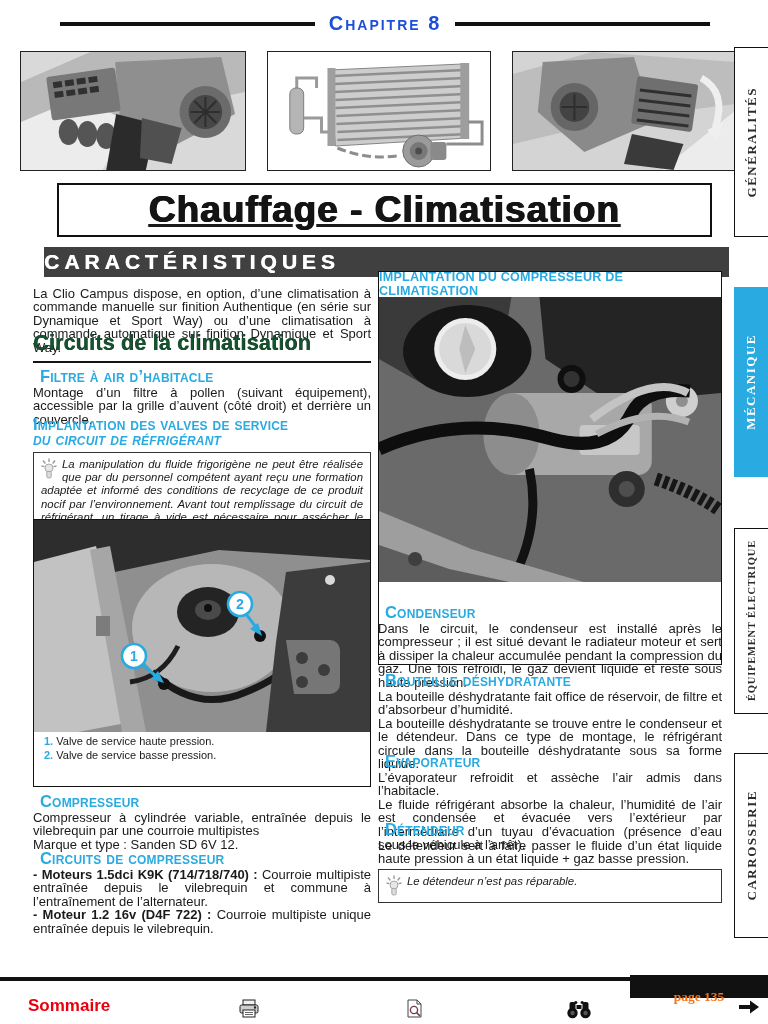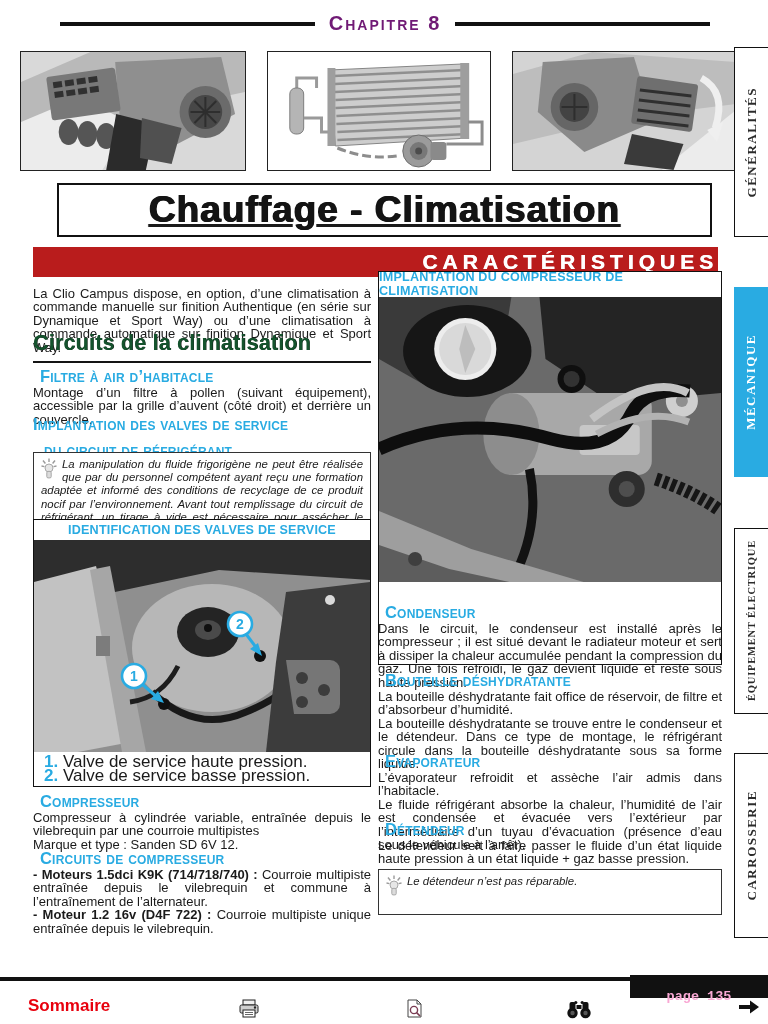--- a/index.html
+++ b/index.html
@@ -2,36 +2,36 @@
 <html><head>
 <meta charset="utf-8">
 <style>
   html,body{margin:0;padding:0;background:#e9e9e9;}
   .page{position:relative;width:768px;height:1024px;background:#ffffff;overflow:hidden;
         font-family:"Liberation Sans", sans-serif;color:#1a1a1a;margin:0 auto;}
 
   
   .chap-row{position:absolute;left:60px;top:12px;width:650px;display:flex;align-items:center;gap:14px;}
   .chap-rule{flex:1;height:4px;background:#111;}
-  .chap-title{font-variant:small-caps;font-weight:bold;font-size:20px;letter-spacing:2px;color:#701a75;white-space:nowrap;}
+  .chap-title{font-variant:small-caps;font-weight:bold;font-size:20px;letter-spacing:2px;color:#1d4ed8;white-space:nowrap;}
 
   
   .photo{position:absolute;top:51px;height:120px;border:1px solid #222;background:#d9d9d9;box-sizing:border-box;}
   .photo svg{display:block;width:100%;height:100%;}
   .photo1{left:20px;width:226px;}
   .photo2{left:267px;width:224px;}
   .photo3{left:512px;width:225px;}
 
   
   .title-box{position:absolute;left:57px;top:183px;width:655px;height:54px;border:2px solid #111;
              box-sizing:border-box;display:flex;align-items:center;justify-content:center;text-decoration:underline;}
   .title-box span{font-weight:bold;font-size:37px;letter-spacing:1px;color:#141414;
                   text-shadow:0.7px 0 0 #141414, -0.7px 0 0 #141414;}
-  .blue-banner{position:absolute;left:33px;top:247px;width:685px;height:30px;background:#b91c1c;
-               display:flex;align-items:center;justify-content:flex-end;}
+  .blue-banner{position:absolute;left:44px;top:247px;width:685px;height:30px;background:#404040;
+               display:flex;align-items:center;justify-content:flex-start;}
   .blue-banner span{color:#fff;font-weight:bold;font-size:21px;letter-spacing:5px;
                     text-shadow:0.5px 0 0 #fff;}
 
   
   .colL{position:absolute;left:33px;width:338px;}
   .colR{position:absolute;left:378px;width:344px;}
   p.body{margin:0;font-size:13px;line-height:13.4px;text-align:justify;}
   .sec-h{color:#29abe2;font-weight:bold;font-variant:small-caps;font-size:16.5px;line-height:15px;
          letter-spacing:0.2px;margin:0 0 2px 7px;}
   .main-h{font-size:21.5px;font-weight:bold;letter-spacing:0.2px;color:#14532d;
@@ -41,41 +41,41 @@
   
   .note-box{border:1.2px solid #333;padding:5px 7px 6px 7px;box-sizing:border-box;background:#fff;}
   .note-box p{margin:0;font-style:italic;font-size:11.4px;line-height:13.2px;text-align:justify;}
   .bulb{float:left;margin:0 5px 0 0;}
 
   
   .fig-box{border:1.6px solid #111;box-sizing:border-box;background:#fff;}
   .fig-head{display:flex;align-items:center;justify-content:center;background:#fff;}
   .fig-head span{color:#29abe2;font-weight:bold;font-size:12.6px;letter-spacing:0.2px;}
   .fig-photo{display:block;width:100%;}
-  .fig-cap{padding:3px 10px 13px 10px;font-size:17px;line-height:13.6px;}
+  .fig-cap{padding:3px 10px 13px 10px;font-size:11px;line-height:13.6px;}
   .cap-num{color:#29abe2;font-weight:bold;}
 
   .inline-b{font-weight:bold;}
 
   
   .tab{position:absolute;left:734px;width:34px;box-sizing:border-box;display:flex;
        align-items:center;justify-content:center;}
   .tab.outlined{border:1.6px solid #111;border-right:none;background:#fff;}
   .tab.filled{background:#29abe2;}
   .tab span{writing-mode:vertical-rl;transform:rotate(180deg);
             font-family:"Liberation Serif", serif;font-weight:bold;letter-spacing:1.5px;
             font-size:13px;color:#2b2b2b;white-space:nowrap;}
   .tab.filled span{color:#ffffff;}
   .tab.small span{font-size:10.5px;letter-spacing:0.8px;}
 
   
   .foot-rule{position:absolute;left:0;top:977px;width:630px;height:4px;background:#111;}
   .page-chip{position:absolute;left:630px;top:975px;width:138px;height:23px;background:#111;
              display:flex;align-items:center;justify-content:center;}
-  .page-chip span{color:#f9a8d4;font-family:Liberation Mono, monospace;font-weight:bold;font-size:13.5px;margin-top:20px;}
+  .page-chip span{color:#f97316;font-family:Liberation Serif, serif;font-weight:bold;font-size:13.5px;margin-top:20px;}
   .sommaire{position:absolute;left:28px;top:996px;color:#e8000d;font-weight:bold;font-size:17px;
             text-decoration:none;cursor:pointer;}
   .f-icon{position:absolute;top:999px;cursor:pointer;}
 </style>
 </head>
 <body>
 
 <div class="page">
 
   <div class="chap-row">
@@ -183,42 +183,39 @@
 
   <h2 class="main-h colL" style="top:331px;">Circuits de la climatisation</h2>
 
   <div class="colL" style="top:369px;">
     <div class="sec-h">Filtre à air d’habitacle</div>
     <p class="body">Montage d’un filtre à pollen (suivant équipement), accessible par la grille d’auvent (côté droit) et derrière un couvercle.</p>
   </div>
 
   <div class="colL" style="top:417px;">
     <div class="sec-h" style="margin:0;">Implantation des valves de service</div>
-    <div class="sec-h" style="margin:11px;">du circuit de réfrigérant</div>
+    <div class="sec-h" style="margin:0;font-style:italic;">du circuit de réfrigérant</div>
   </div>
 
   <div class="note-box colL" style="top:452px;">
     <svg class="bulb" width="16" height="22" viewBox="0 0 16 22">
       <g stroke="#9a9a9a" stroke-width="1.4" fill="none">
         <line x1="8" y1="0.5" x2="8" y2="4"></line>
           <line x1="2" y1="2.5" x2="4.4" y2="5.5"></line>
           <line x1="14" y1="2.5" x2="11.6" y2="5.5"></line>
         <line x1="0.5" y1="8" x2="3.5" y2="8.6"></line>
           <line x1="15.5" y1="8" x2="12.5" y2="8.6"></line>
       </g>
       <circle cx="8" cy="10" r="4" fill="#e6e6e6" stroke="#a8a8a8"></circle>
       <rect x="5.8" y="13.4" width="4.4" height="6.5" rx="1.3" fill="#dcdcdc" stroke="#a8a8a8"></rect>
     </svg>
     <p>La manipulation du fluide frigorigène ne peut être réalisée que par du personnel compétent ayant reçu une formation adaptée et informé des conditions de recyclage de ce produit nocif par l’environnement. Avant tout remplissage du circuit de réfrigérant, un tirage à vide est nécessaire pour assécher le circuit.</p>
   </div>
 
   <div class="fig-box colL" style="top:519px;height:268px;">
-    <div class="fig-head" style="height:20px;">
-      <span>IDENTIFICATION DES VALVES DE SERVICE</span>
-    </div>
     <svg class="fig-photo" viewBox="0 0 336 212" style="height:212px;" preserveAspectRatio="none">
       <rect width="336" height="212" fill="#8f8f8f"></rect>
       <polygon points="0,0 336,0 336,40 185,30 62,56 0,42" fill="#2d2d2d"></polygon>
       <polygon points="0,42 62,26 108,200 44,212 0,212" fill="#c2c2c2"></polygon>
       <polygon points="56,30 76,26 112,212 88,212" fill="#a6a6a6"></polygon>
       <rect x="62" y="96" width="14" height="20" fill="#7c7c7c"></rect>
       <ellipse cx="178" cy="108" rx="80" ry="64" fill="#b7b7b7"></ellipse>
       <ellipse cx="174" cy="92" rx="31" ry="25" fill="#242424"></ellipse>
       <ellipse cx="174" cy="90" rx="13" ry="10" fill="#4a4a4a"></ellipse>
       <circle cx="174" cy="88" r="4" fill="#0f0f0f"></circle>
@@ -312,21 +309,21 @@
     <div class="sec-h">Evaporateur</div>
     <p class="body">L’évaporateur refroidit et assèche l’air admis dans l’habitacle.</p>
     <p class="body">Le fluide réfrigérant absorbe la chaleur, l’humidité de l’air est condensée et évacuée vers l’extérieur par l’intermédiaire d’un tuyau d’évacuation (présence d’eau sous le véhicule à l’arrêt).</p>
   </div>
 
   <div class="colR" style="top:822px;">
     <div class="sec-h">Détendeur</div>
     <p class="body">Le détendeur sert à faire passer le fluide d’un état liquide haute pression à un état liquide + gaz basse pression.</p>
   </div>
 
-  <div class="note-box colR" style="top:869px;height:46px;">
+  <div class="note-box colR" style="top:869px;height:34px;">
     <svg class="bulb" width="16" height="22" viewBox="0 0 16 22">
       <g stroke="#9a9a9a" stroke-width="1.4" fill="none">
         <line x1="8" y1="0.5" x2="8" y2="4"></line>
           <line x1="2" y1="2.5" x2="4.4" y2="5.5"></line>
           <line x1="14" y1="2.5" x2="11.6" y2="5.5"></line>
         <line x1="0.5" y1="8" x2="3.5" y2="8.6"></line>
           <line x1="15.5" y1="8" x2="12.5" y2="8.6"></line>
       </g>
       <circle cx="8" cy="10" r="4" fill="#e6e6e6" stroke="#a8a8a8"></circle>
       <rect x="5.8" y="13.4" width="4.4" height="6.5" rx="1.3" fill="#dcdcdc" stroke="#a8a8a8"></rect>

